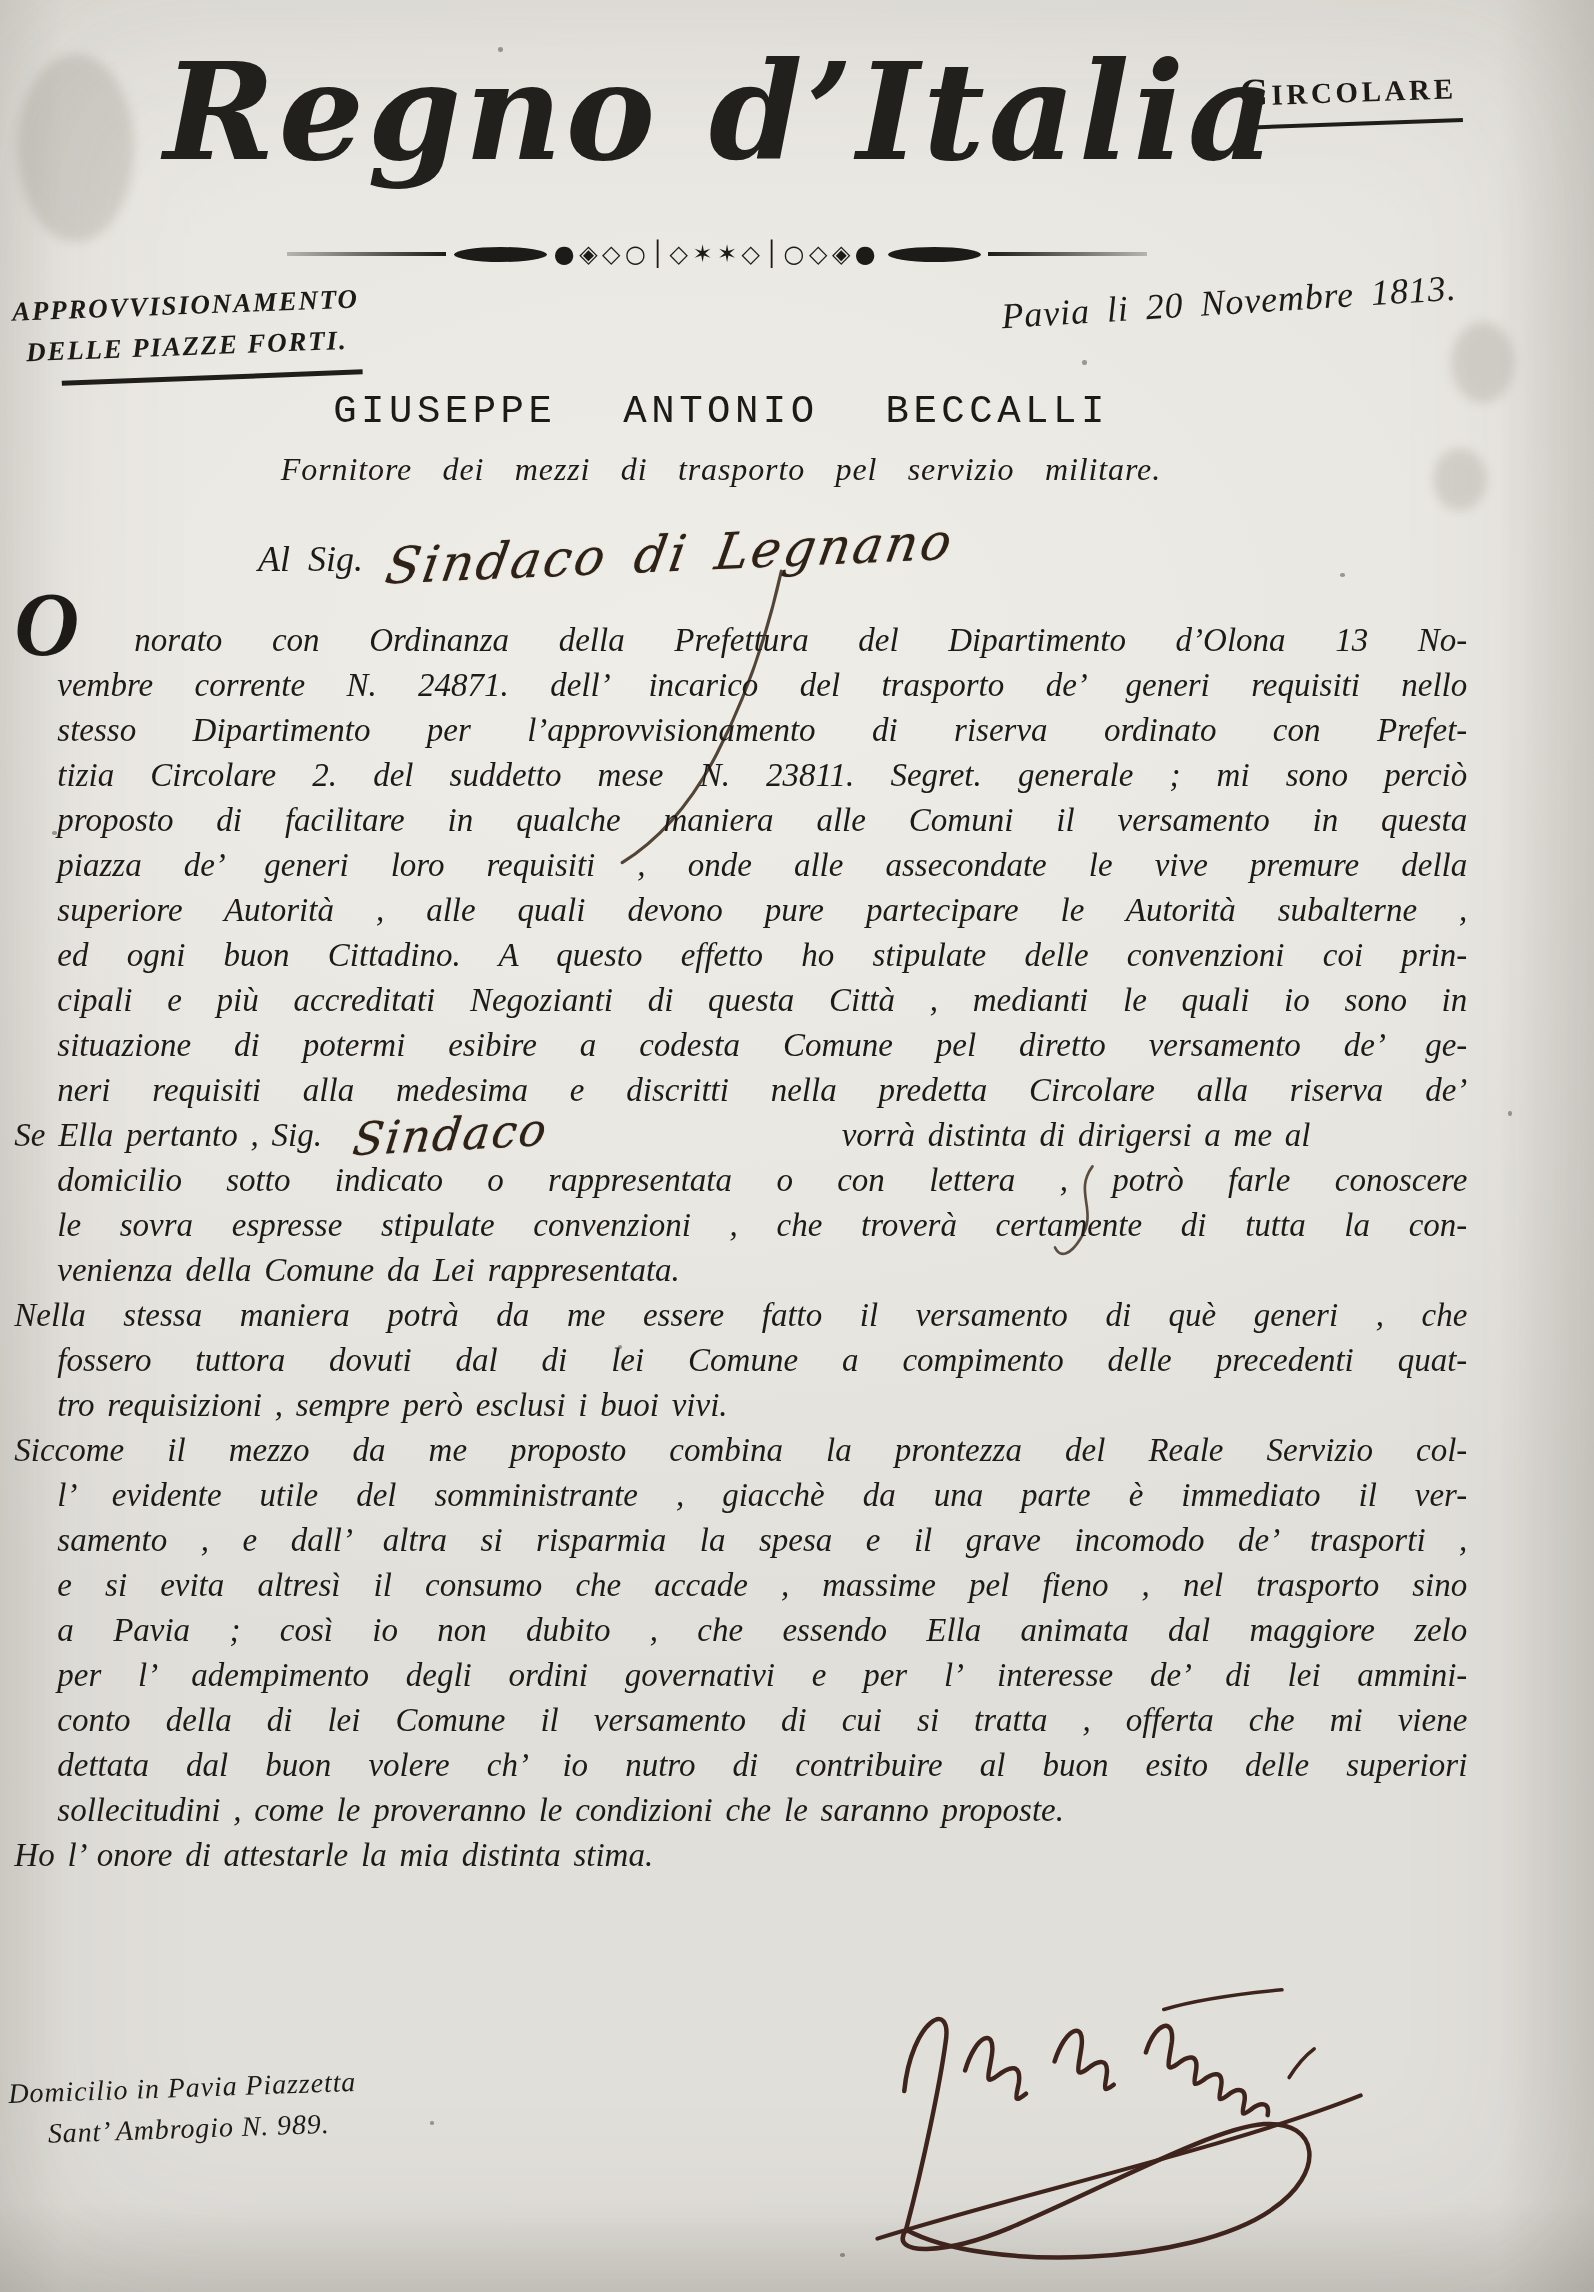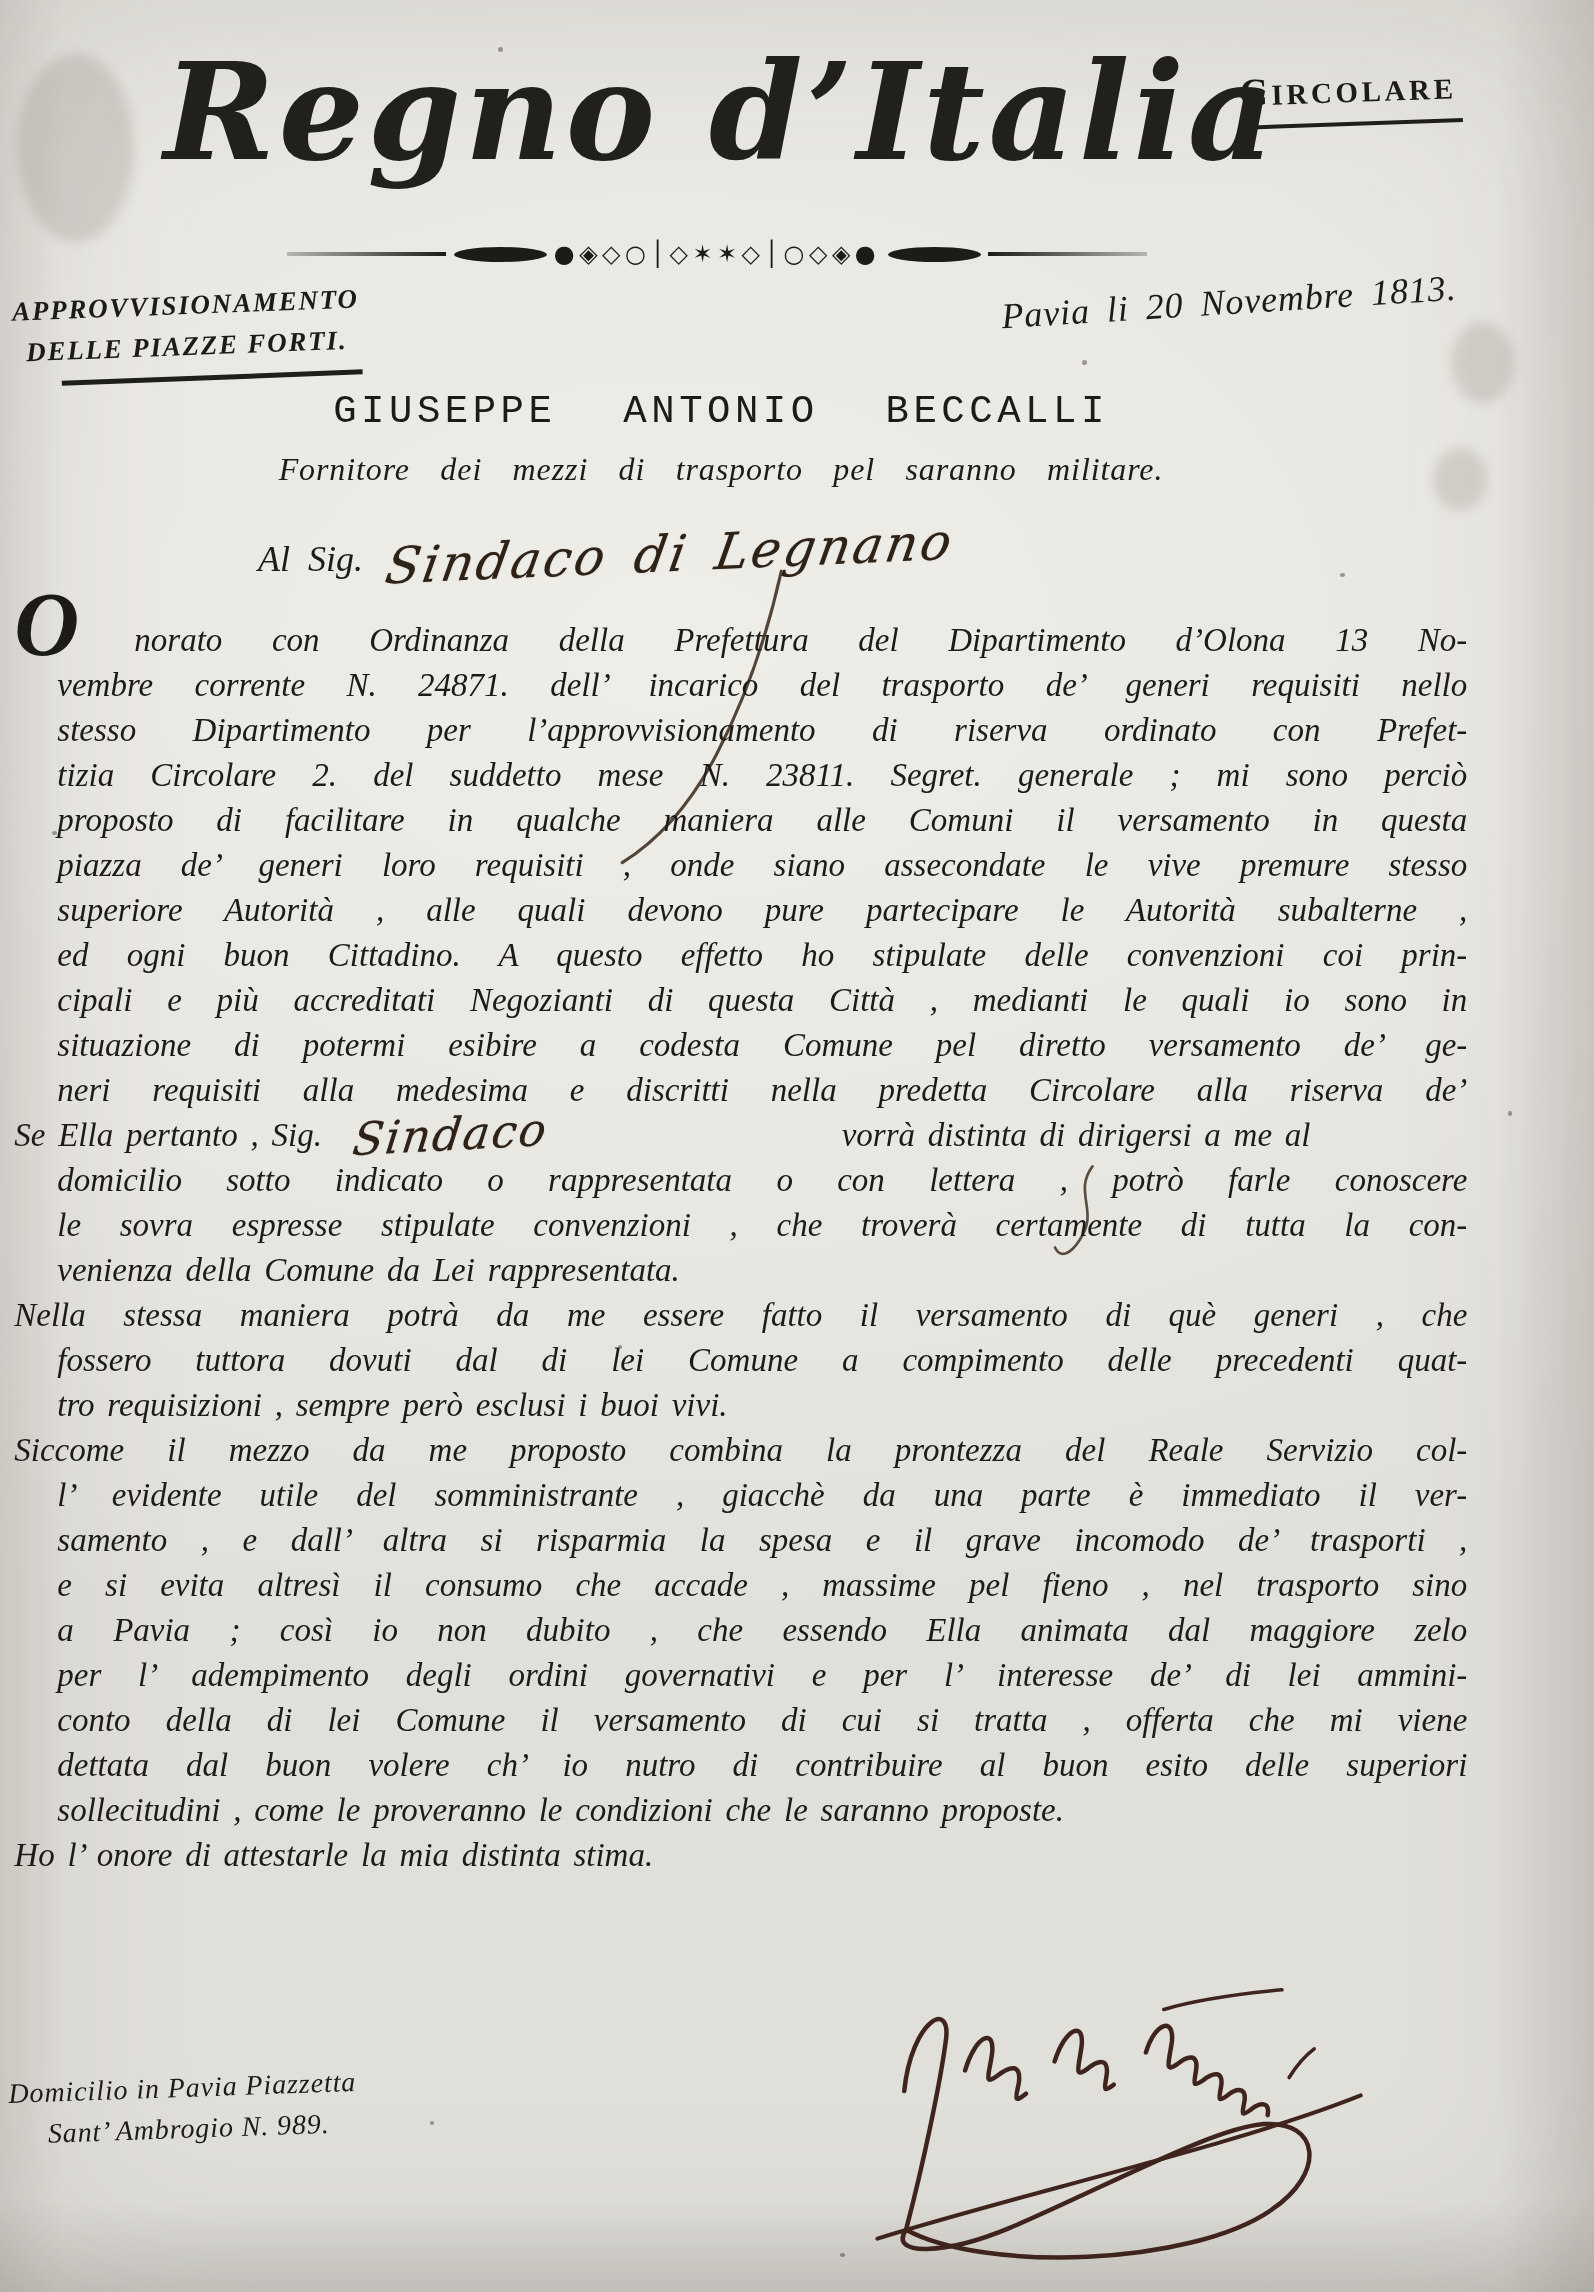--- a/index.html
+++ b/index.html
@@ -130,41 +130,41 @@
 
   <div class="office">
     <div class="l1">APPROVVISIONAMENTO</div>
     <div class="l2">DELLE PIAZZE FORTI.</div>
     <div class="office-underline"></div>
   </div>
 
   <div class="dateline">Pavia li 20 Novembre 1813.</div>
 
   <div class="author-name">GIUSEPPE ANTONIO BECCALLI</div>
-  <div class="author-role">Fornitore dei mezzi di trasporto pel saranno militare.</div>
+  <div class="author-role">Fornitore dei mezzi di trasporto pel servizio militare.</div>
 
   <div class="salutation">
     <span>Al Sig.</span><span class="hand">Sindaco di Legnano</span>
   </div>
 
   <svg class="flourish" style="left:570px;top:564px;" width="251" height="304" viewBox="0 0 280 340">
     <path d="M236,8 C220,80 196,150 164,212 C136,266 100,308 58,334" fill="none" stroke="#362718" stroke-width="3.5" stroke-linecap="round" opacity="0.85"></path>
   </svg>
 
   <svg class="flourish" style="left:1030px;top:1161px;" width="116" height="107" viewBox="0 0 130 120">
     <path d="M70,6 C48,36 78,56 56,88 C46,104 34,110 28,97" fill="none" stroke="#362718" stroke-width="3" stroke-linecap="round" opacity="0.8"></path>
   </svg>
 
   <div class="body">
       <div class="line j"><span class="dropcap">O</span> <span>norato con Ordinanza della Prefettura del Dipartimento d’Olona 13 No-</span> </div>
       <div class="line cont j"><span>vembre corrente N. 24871. dell’ incarico del trasporto de’ generi requisiti nello</span> </div>
       <div class="line cont j"><span>stesso Dipartimento per l’approvvisionamento di riserva ordinato con Prefet-</span> </div>
       <div class="line cont j"><span>tizia Circolare 2. del suddetto mese N. 23811. Segret. generale ; mi sono perciò</span> </div>
       <div class="line cont j"><span>proposto di facilitare in qualche maniera alle Comuni il versamento in questa</span> </div>
-      <div class="line cont j"><span>piazza de’ generi loro requisiti , onde siano assecondate le vive premure stesso</span> </div>
+      <div class="line cont j"><span>piazza de’ generi loro requisiti , onde alle assecondate le vive premure della</span> </div>
       <div class="line cont j"><span>superiore Autorità , alle quali devono pure partecipare le Autorità subalterne ,</span> </div>
       <div class="line cont j"><span>ed ogni buon Cittadino. A questo effetto ho stipulate delle convenzioni coi prin-</span> </div>
       <div class="line cont j"><span>cipali e più accreditati Negozianti di questa Città , medianti le quali io sono in</span> </div>
       <div class="line cont j"><span>situazione di potermi esibire a codesta Comune pel diretto versamento de’ ge-</span> </div>
       <div class="line cont j"><span>neri requisiti alla medesima e discritti nella predetta Circolare alla riserva de’</span> </div>
       <div class="line"><span>Se Ella pertanto , Sig.</span> <span class="hand-inline">Sindaco</span> <span class="gap"></span><span>vorrà distinta di dirigersi a me al</span> </div>
       <div class="line cont j"><span>domicilio sotto indicato o rappresentata o con lettera , potrò farle conoscere</span> </div>
       <div class="line cont j"><span>le sovra espresse stipulate convenzioni , che troverà certamente di tutta la con-</span> </div>
       <div class="line cont"><span>venienza della Comune da Lei rappresentata.</span> </div>
       <div class="line j"><span>Nella stessa maniera potrà da me essere fatto il versamento di què generi , che</span> </div>

